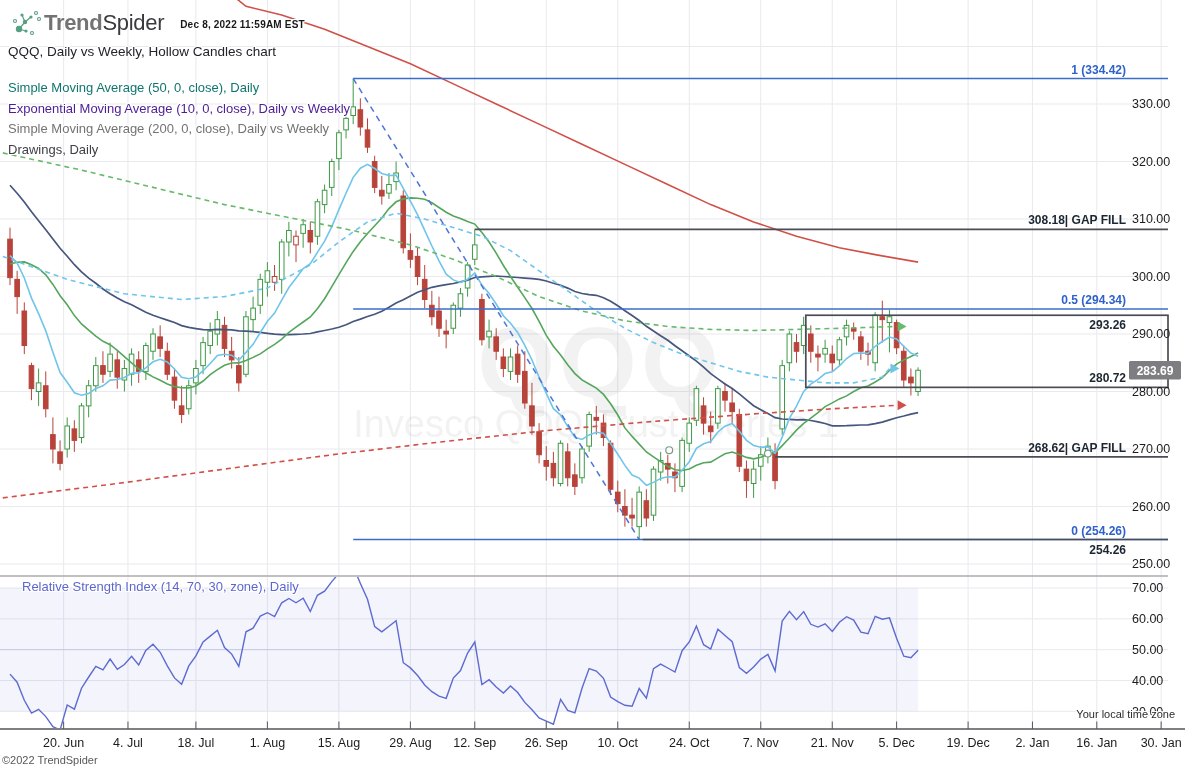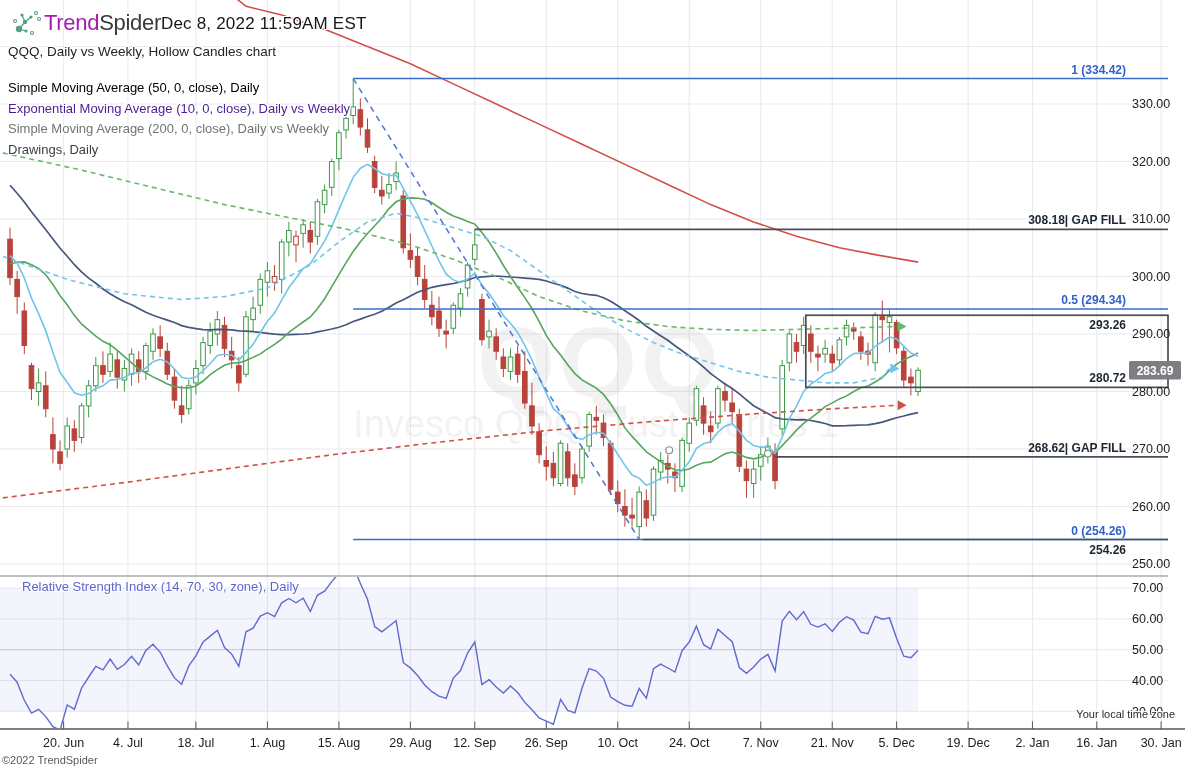--- a/index.html
+++ b/index.html
@@ -3,23 +3,23 @@
 <meta charset="utf-8">
 <style>
   html,body{margin:0;padding:0;background:#fff;}
   body{width:1200px;height:771px;position:relative;overflow:hidden;
        font-family:"Liberation Sans","DejaVu Sans",sans-serif;-webkit-font-smoothing:antialiased;}
   svg text{font-family:"Liberation Sans","DejaVu Sans",sans-serif;}
   .halo{text-shadow:1px 1px 0 #fff,-1px 1px 0 #fff,1px -1px 0 #fff,-1px -1px 0 #fff,0 1px 0 #fff,0 -1px 0 #fff,1px 0 0 #fff,-1px 0 0 #fff;}
   #chart-svg{position:absolute;left:0;top:0;}
   .hdr{position:absolute;left:12px;top:9px;display:flex;align-items:center;}
   .brand{font-size:22px;letter-spacing:-0.3px;white-space:nowrap;}
-  .brand .b1{color:#a21caf;font-weight:400;}
+  .brand .b1{color:#737373;font-weight:700;}
   .brand .b2{color:#3a3a3e;font-weight:400;}
-  .dt{font-size:17px;font-weight:400;color:#18181b;letter-spacing:0.2px;padding-top:3px;}
+  .dt{font-size:10px;font-weight:700;color:#18181b;margin-left:16px;letter-spacing:0.2px;padding-top:3px;}
   .ttl{position:absolute;left:8px;top:44px;font-size:13.5px;color:#23232b;}
   .legend{position:absolute;left:8px;top:78px;}
   .lg{height:20.5px;font-size:13px;line-height:20.5px;cursor:pointer;}
   .rsl{position:absolute;left:22px;top:579px;font-size:13px;color:#5d66cf;}
   .tz{position:absolute;right:25px;top:708px;font-size:11px;color:#2b2b2e;}
   .ftr{position:absolute;left:2px;top:754px;font-size:11px;color:#58585c;}
   .logo-icon{display:block;}
 </style>
 </head>
 <body>
@@ -454,21 +454,21 @@
         <circle cx="20" cy="24" r="1.5"></circle>
     </g>
   </svg>
   <div class="brand halo"><span class="b1">Trend</span><span class="b2">Spider</span></div>
   <div class="dt halo">Dec 8, 2022 11:59AM EST</div>
 </div>
 
 <div class="ttl halo">QQQ, Daily vs Weekly, Hollow Candles chart</div>
 
 <div class="legend">
-  <div class="lg halo" style="color: #000000;">Simple Moving Average (50, 0, close), Daily</div>
+  <div class="lg halo" style="color: #0f766e;">Simple Moving Average (50, 0, close), Daily</div>
   <div class="lg halo" style="color: #4c1d95;">Exponential Moving Average (10, 0, close), Daily vs Weekly</div>
   <div class="lg halo" style="color: #737373;">Simple Moving Average (200, 0, close), Daily vs Weekly</div>
   <div class="lg halo" style="color: rgb(63, 64, 69);">Drawings, Daily</div>
 </div>
 
 <div class="rsl halo">Relative Strength Index (14, 70, 30, zone), Daily</div>
 <div class="tz halo">Your local time zone</div>
 <div class="ftr">©2022 TrendSpider</div>
 
 </body></html>

